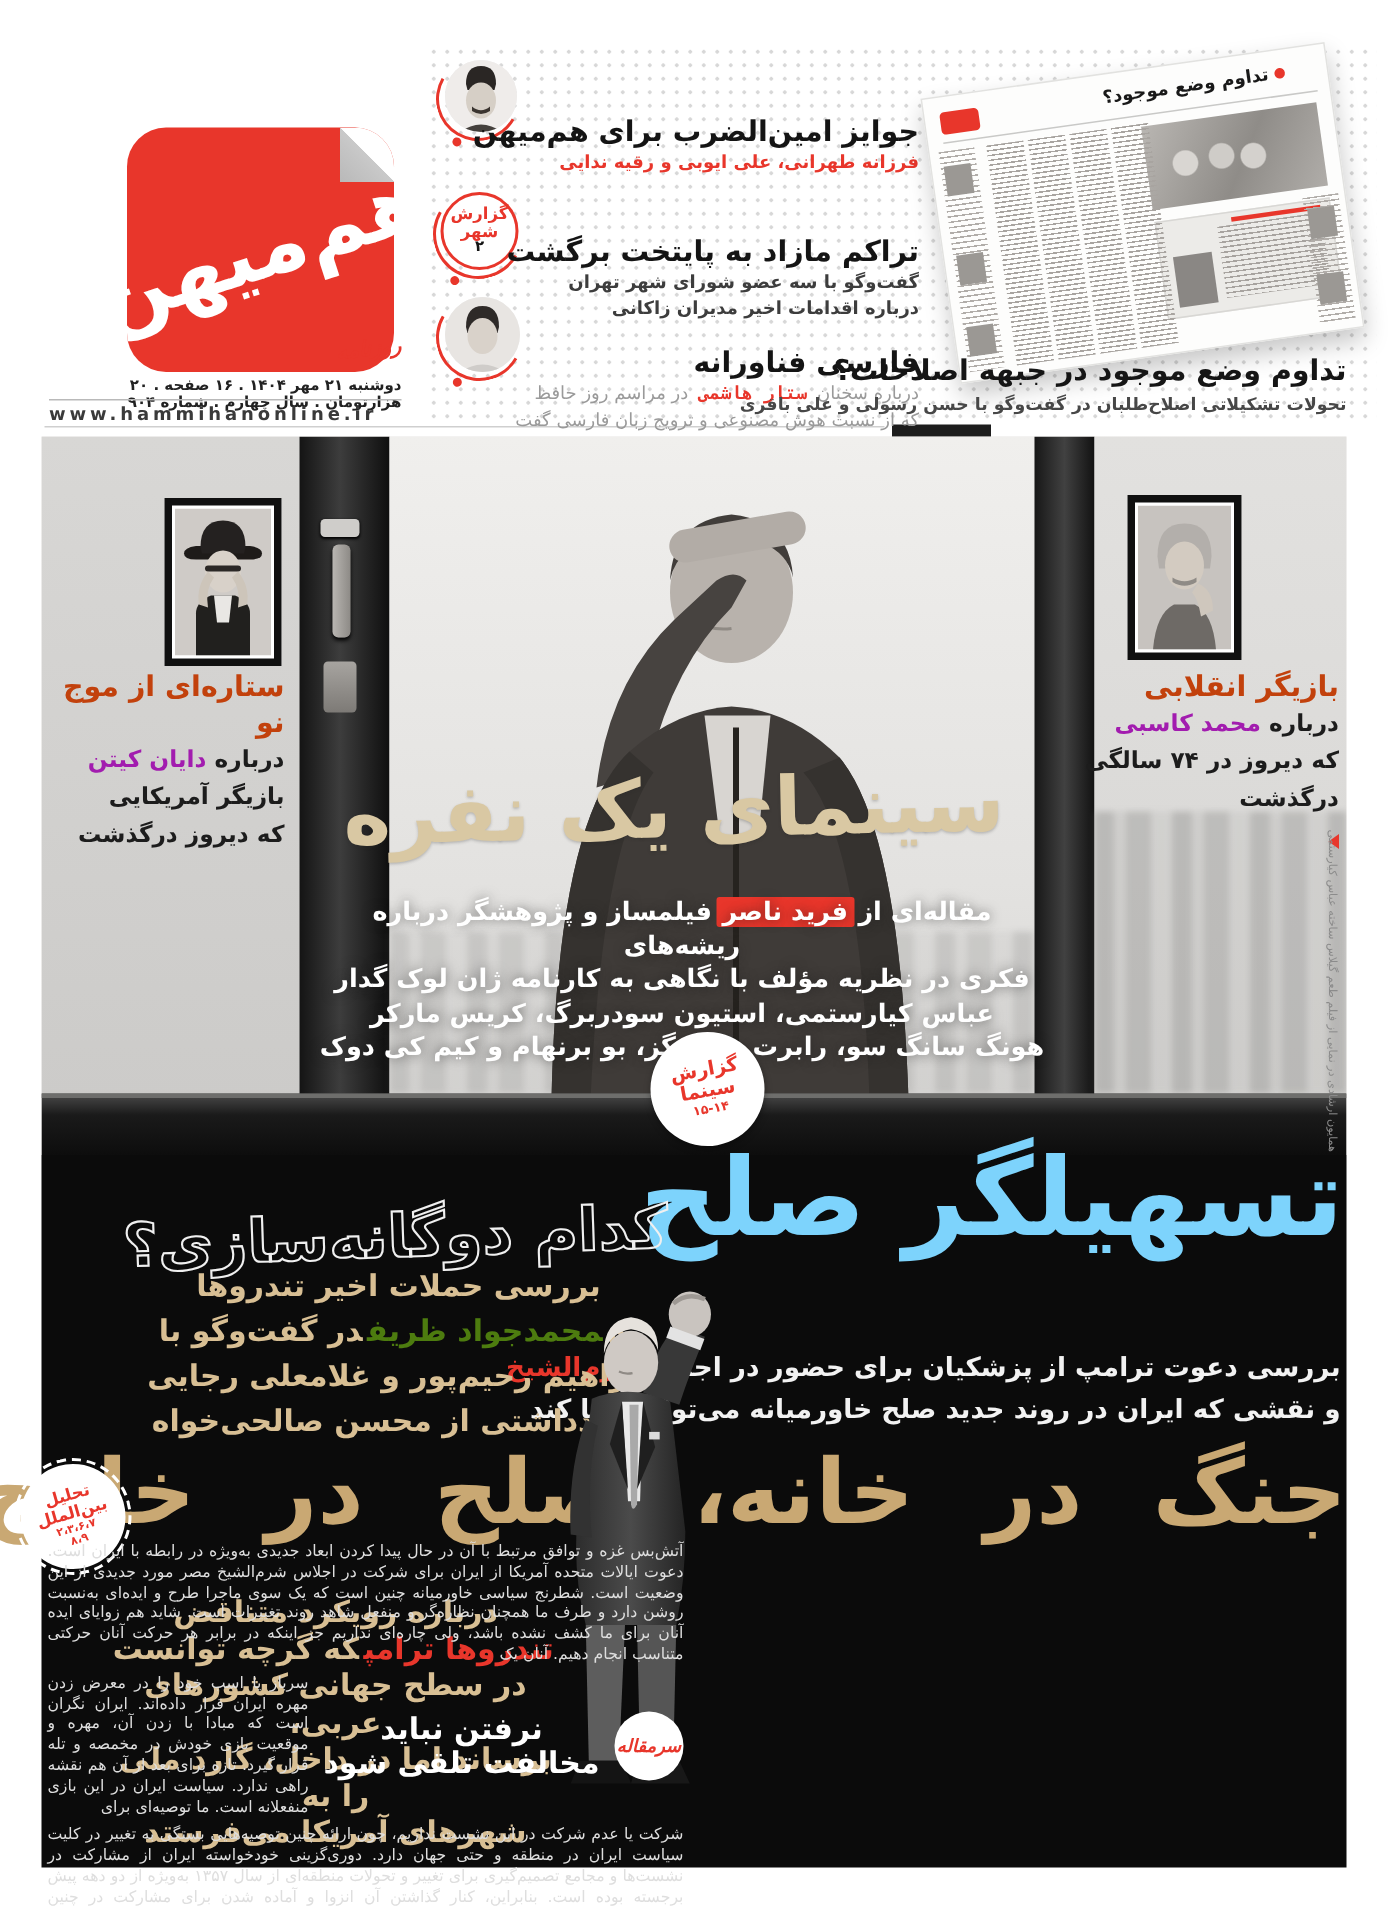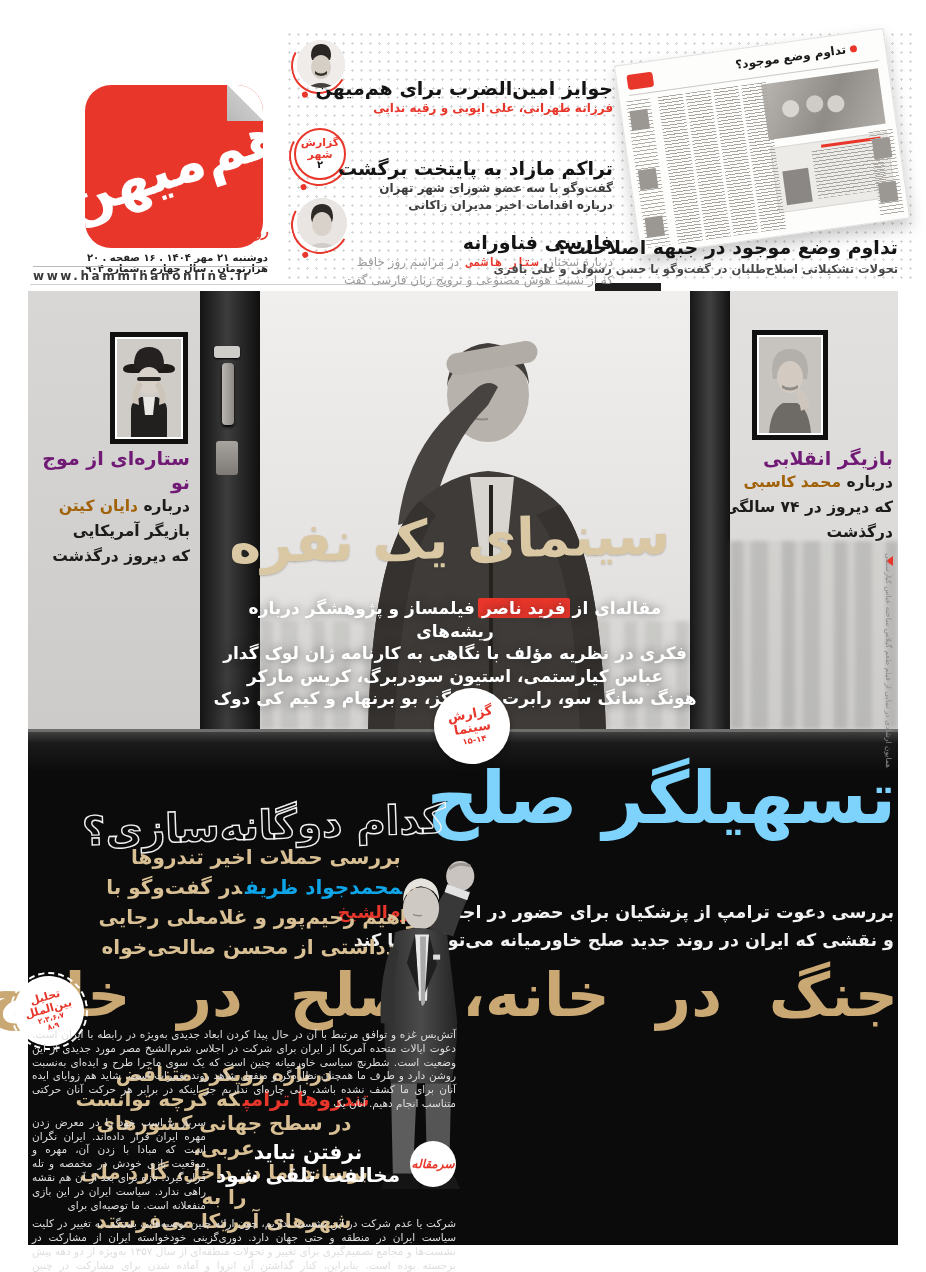--- a/index.html
+++ b/index.html
@@ -63,41 +63,41 @@
   .frame2{left:662px;top:0;width:40px;height:479px;background:linear-gradient(90deg,#171717,#414141 50%,#121212);}
   .wallR{left:702px;top:0;width:168px;height:479px;background:linear-gradient(180deg,#e2e1df,#d5d4d2);}
   .city{background-image:repeating-linear-gradient(90deg,rgba(112,112,110,.55) 0 13px,rgba(150,150,148,.30) 13px 21px,rgba(100,100,98,.45) 21px 38px,rgba(158,158,156,.28) 38px 52px);filter:blur(2px);}
   .sill{left:0;top:438px;width:870px;height:41px;background:linear-gradient(180deg,#4a4a4a 0,#1a1a1a 35%,#0d0d0d);}
   .sill::before{content:"";position:absolute;left:0;top:0;width:100%;height:3px;background:#6e6e6c;}
   .mansvg{left:300px;top:4px;width:318px;height:438px;}
 
   .pframe{position:absolute;background:#fff;border:5px solid #101010;padding:2px;}
   .pframe svg{display:block;}
   .side-card{position:absolute;text-align:right;}
-  .side-card .t{font-size:19px;font-weight:bold;color:#701a75;line-height:24px;}
+  .side-card .t{font-size:19px;font-weight:bold;color:#c2410c;line-height:24px;}
   .side-card .l{font-size:15.5px;line-height:25px;color:#1c1c1c;font-weight:bold;}
-  .side-card .l b{color:#a16207;}
+  .side-card .l b{color:#a21caf;}
 
   .ftitle{left:240px;top:508px;width:430px;text-align:center;font-size:54px;font-weight:bold;color:#d9c8a3;transform:rotate(-1.2deg);text-shadow:0 1px 2px rgba(40,40,40,.25);white-space:nowrap;}
   .lede{left:210px;top:597px;width:490px;text-align:center;color:#fff;font-size:17px;font-weight:bold;line-height:22.5px;text-shadow:0 0 8px rgba(30,30,30,.55);}
   .lede .hl{background:#e8362b;padding:0 4px;border-radius:2px;margin:0 3px;}
   .cbadge{left:434px;top:688px;width:76px;height:76px;border-radius:50%;background:#fff;box-shadow:0 2px 5px rgba(0,0,0,.35);display:flex;flex-direction:column;align-items:center;justify-content:center;transform:rotate(-10deg);line-height:1.1;}
   .cbadge .b1{color:#e8362b;font-size:13px;font-weight:bold;}
   .cbadge .b2{color:#e8362b;font-size:8.5px;font-weight:bold;}
   .vcap{left:884px;top:568px;height:200px;writing-mode:vertical-rl;font-size:7.5px;color:#8b8b8b;white-space:nowrap;}
   .vtri{left:886px;top:556px;width:0;height:0;border-top:5px solid transparent;border-bottom:5px solid transparent;border-right:7px solid #e8362b;}
 
   
   .bk{left:28px;top:770px;width:870px;height:475px;background:#0b0b0b;color:#fff;}
   .h1{position:absolute;right:2px;top:-14px;font-size:72px;font-weight:bold;color:#7dd3fc;white-space:nowrap;letter-spacing:-2px;}
   .deck{position:absolute;right:4px;top:128px;text-align:right;font-size:17.5px;font-weight:bold;line-height:28px;color:#f2f2f2;}
   .deck .rd{color:#e8362b;margin:0 3px;}
   .outline{position:absolute;left:36px;top:32px;width:400px;text-align:center;font-size:40px;font-weight:bold;color:rgba(0,0,0,0);-webkit-text-stroke:1.4px #f0f0f0;transform:rotate(-2deg);white-space:nowrap;}
   .ldeck{position:absolute;left:42px;top:72px;width:392px;text-align:center;font-size:20px;font-weight:bold;line-height:30px;color:#d8bf94;}
-  .ldeck .rd{color:#0ea5e9;margin:0 3px;}
+  .ldeck .rd{color:#4d7c0f;margin:0 3px;}
   .h2{position:absolute;left:0;top:190px;width:100%;text-align:center;font-size:60px;font-weight:bold;color:#c9a873;white-space:nowrap;word-spacing:26px;letter-spacing:1px;}
   .trump{position:absolute;left:300px;top:80px;width:182px;height:352px;}
   .stamp{position:absolute;left:-14px;top:206px;width:70px;height:70px;background:#fff;border-radius:50%;transform:rotate(-16deg);display:flex;flex-direction:column;align-items:center;justify-content:center;line-height:1.1;outline:2px dashed #fff;outline-offset:2px;}
   .stamp .s1{color:#e8362b;font-size:11px;font-weight:bold;}
   .stamp .s2{color:#e8362b;font-size:7.5px;font-weight:bold;}
   .llow{position:absolute;left:40px;top:292px;width:312px;text-align:center;font-size:20px;font-weight:bold;line-height:24.5px;color:#d8bf94;}
   .llow .rd{color:#e8362b;margin:0 3px;}
 
   .edit{position:absolute;left:4px;top:258px;width:424px;direction:rtl;}
   .edit p{margin:0;font-size:10.5px;line-height:13.8px;color:#dedede;text-align:justify;}

